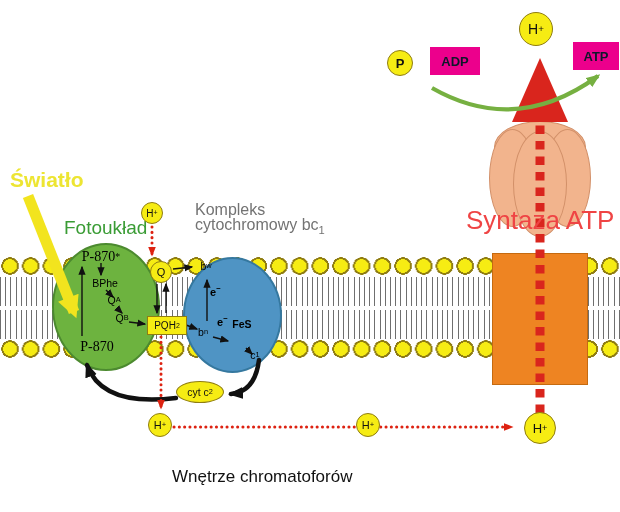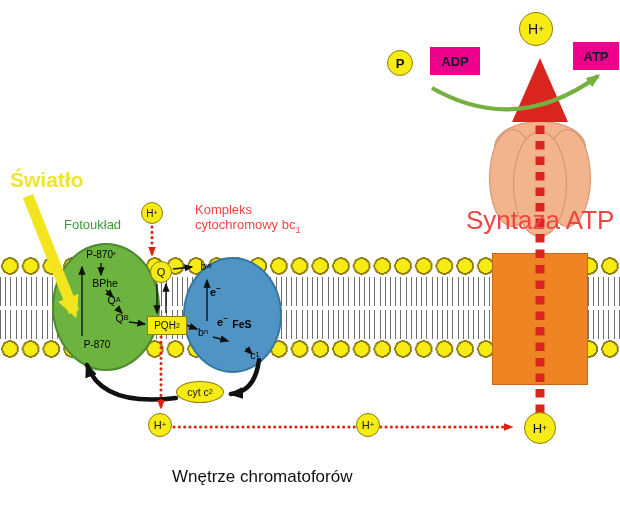--- a/index.html
+++ b/index.html
@@ -26,26 +26,26 @@
   .blue-ellipse  { left:183px; top:257px; width:99px; height:116px; background:#4f94c4; border:2px solid #35789f; }
   .orange-rect   { left:492px; top:253px; width:96px; height:132px; background:#ee8422; border:1px solid #c56a10; }
   .peach { background:#f2b48d; border:1.5px solid #d29069; border-radius:50%; }
 
   .yellow-node { background:#f6ec13; border:1.5px solid #8f7d12; color:#111; }
   .circle { border-radius:50%; }
   .magenta-box { background:#ec008c; color:#0f172a; font-weight:bold; font-size:13px; }
 
   .lbl { color:#000; white-space:nowrap; }
   .light-lbl { font-size:21px; color:#ede532; font-weight:bold; }
-  .ps-lbl { font-size:13px; color:#3a9c35; }
-  .bc1-lbl { font-size:13px; color:#ef4444; line-height:15px; }
+  .ps-lbl { font-size:19px; color:#3a9c35; }
+  .bc1-lbl { font-size:16px; color:#737373; line-height:15px; }
   .syn-lbl { font-size:26px; color:#ef4444; }
   .lumen-lbl { font-size:17px; color:#111;margin-top:20px; }
   .small10 { font-size:10.5px; }
-  .small11 { font-size:10px; }
+  .small11 { font-size:14px;font-family:Liberation Serif, serif; }
   .elabel { font-weight:bold; font-size:11px; }
   .bold { font-weight:bold; }
 </style>
 </head>
 <body>
 
 <div id="stage">
 
   <div class="abs membrane-heads" style="top:255px"></div>
   <div class="abs membrane-tails" style="top:277px;height:29px"></div>

